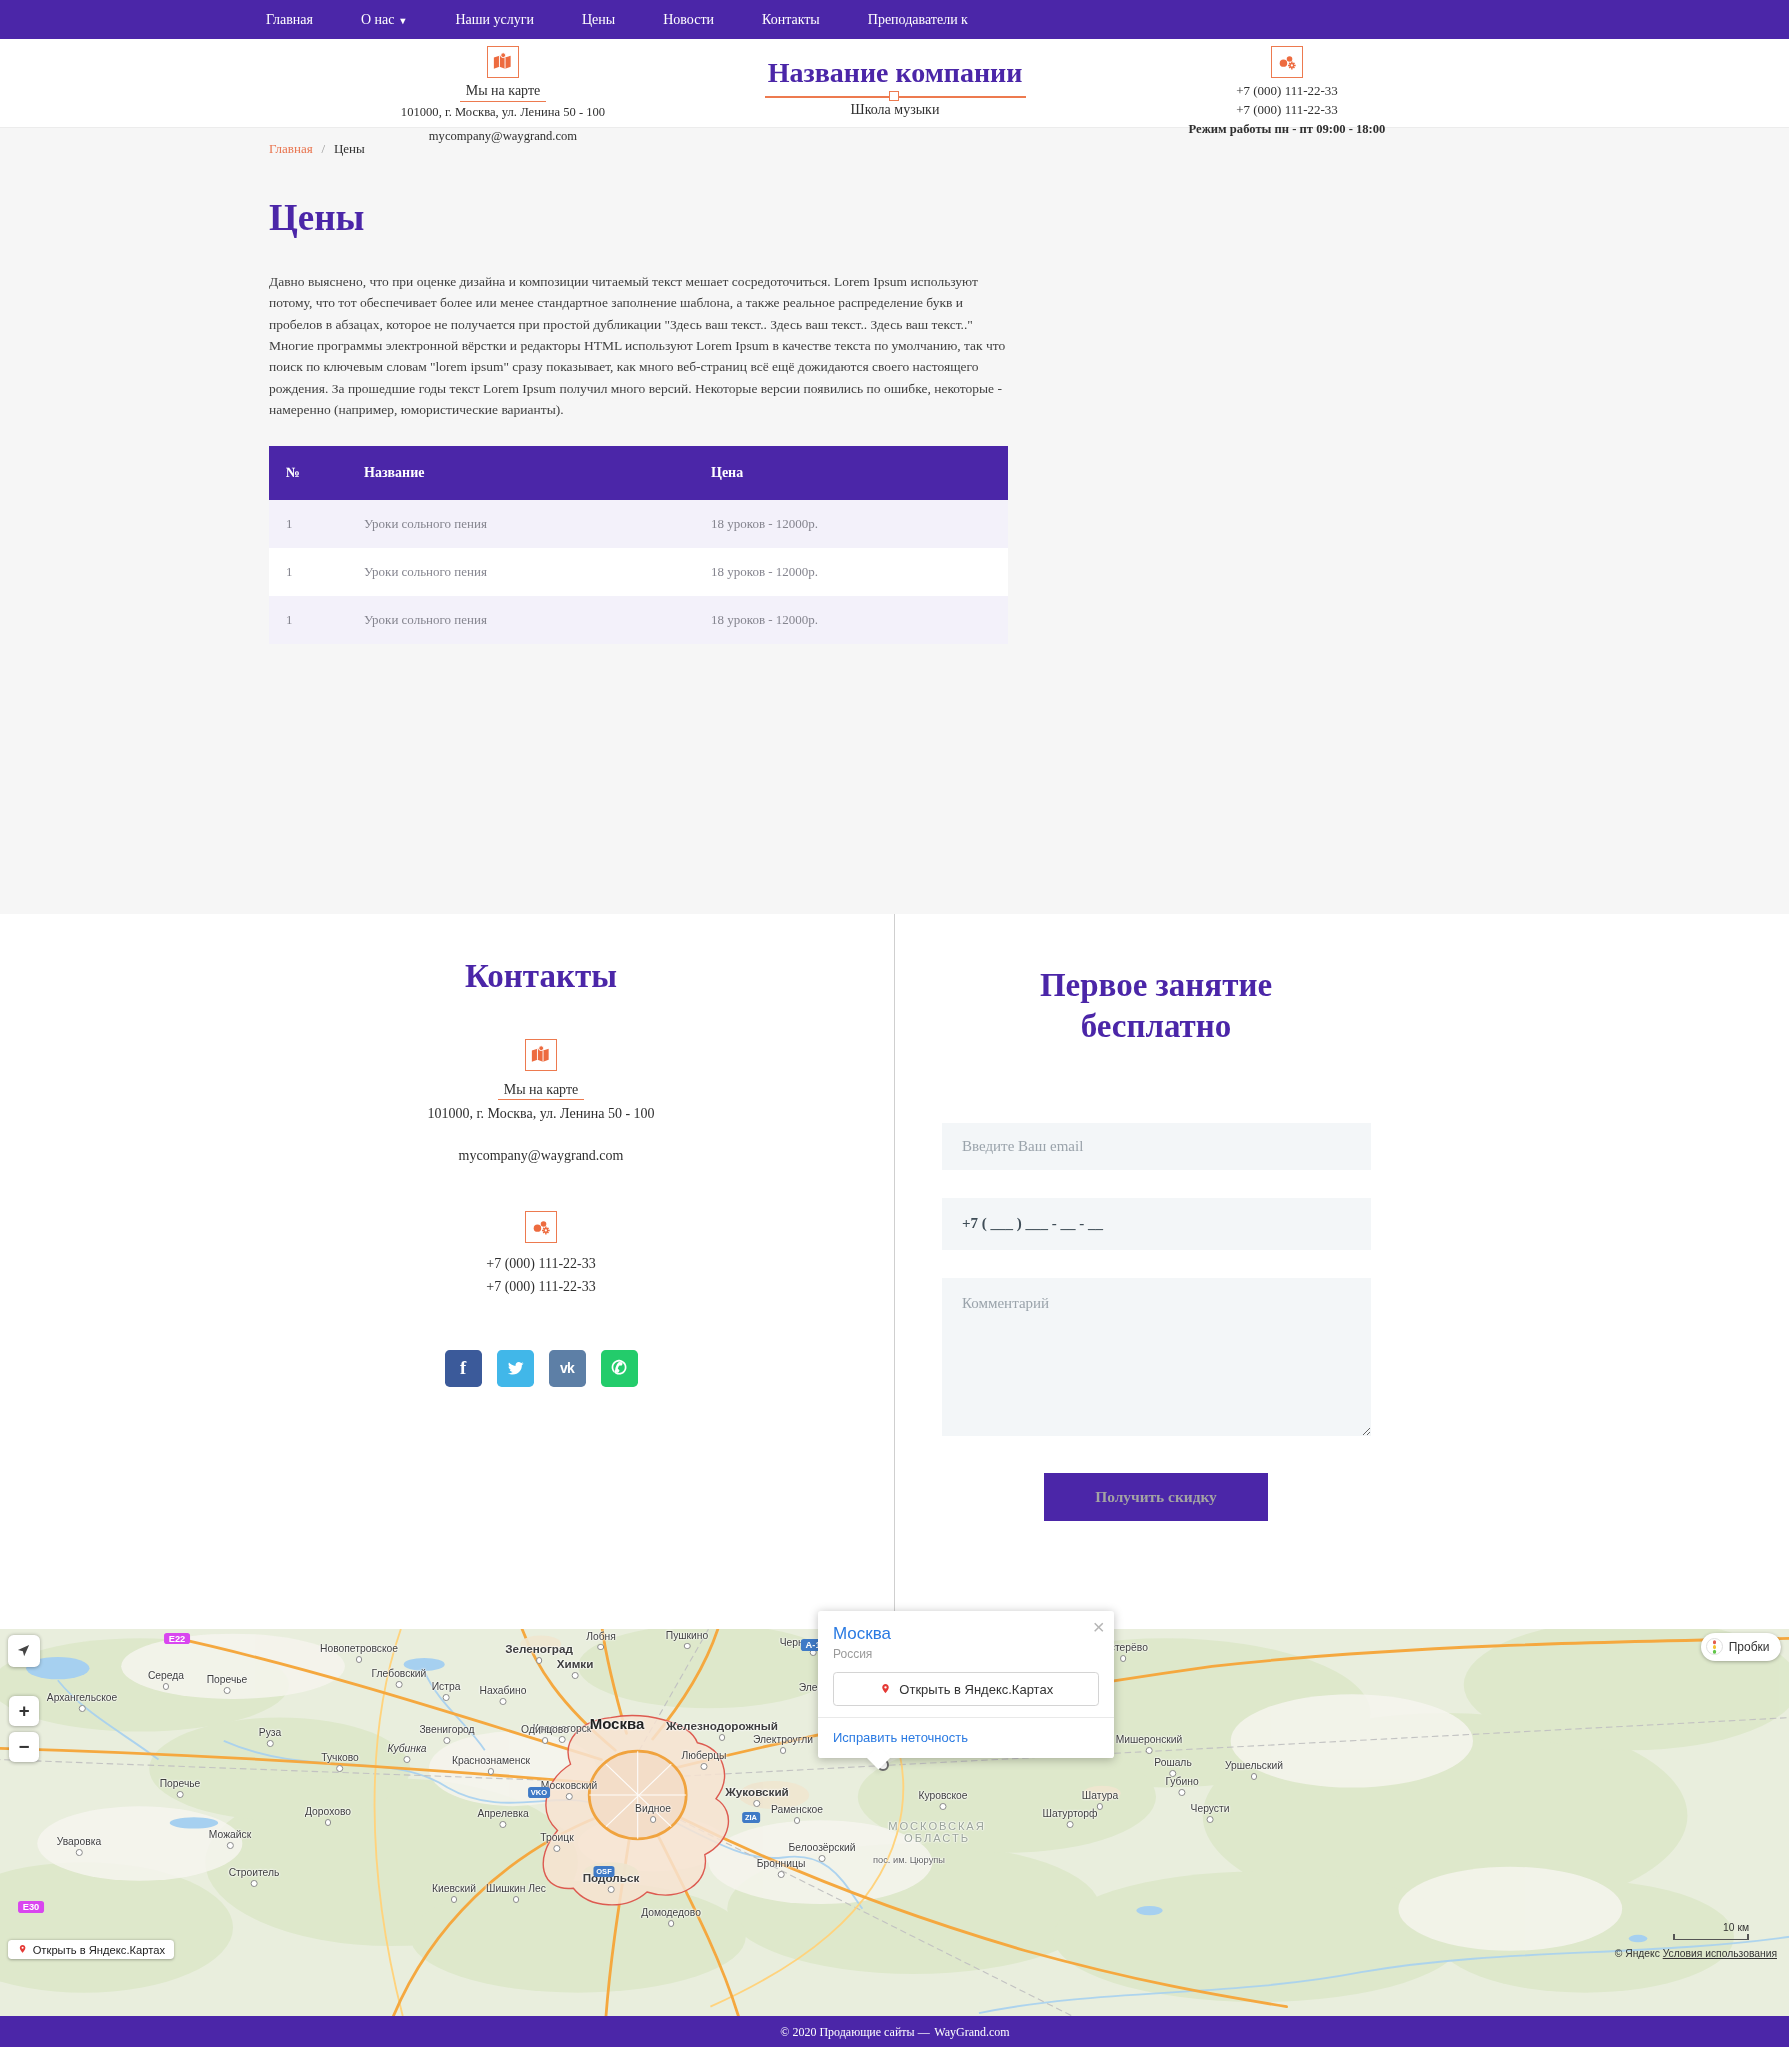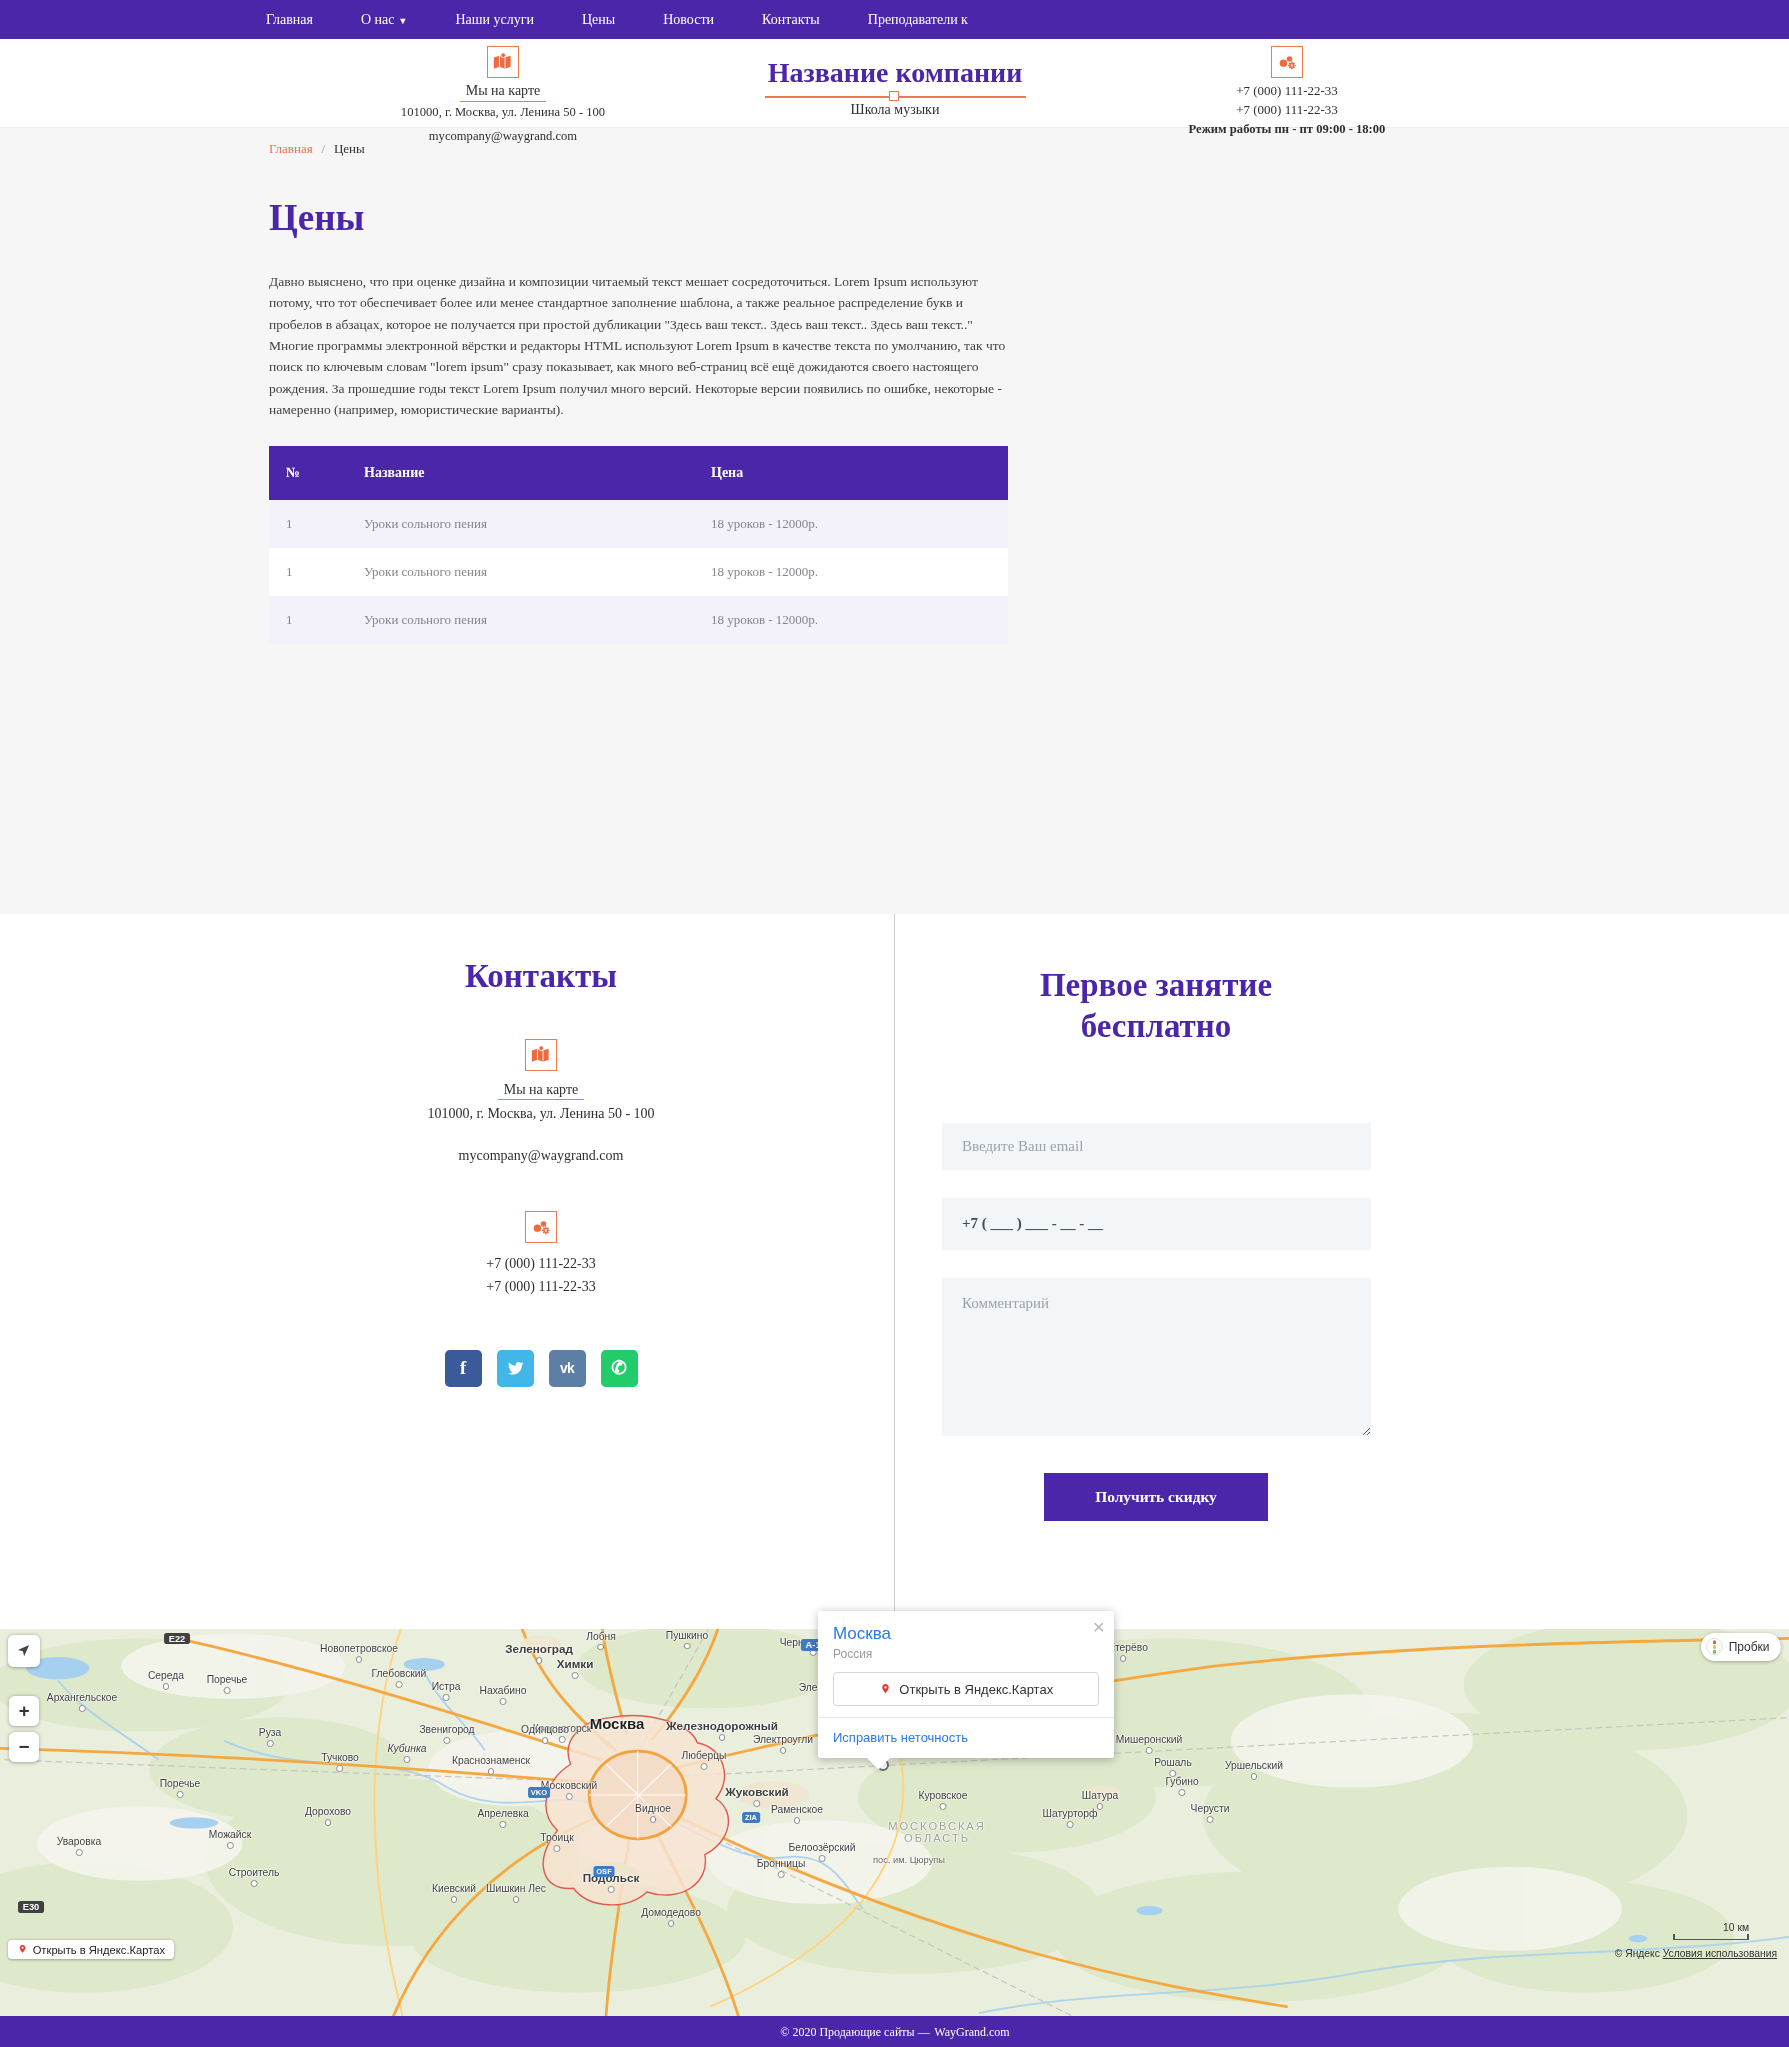--- a/index.html
+++ b/index.html
@@ -62,36 +62,36 @@
   .c-phones { margin-top:9.3px; font-size:14px; color:#2f2f2f; line-height:1.65; }
   .socials { margin-top:51px; display:flex; justify-content:center; gap:15px; }
   .soc-btn { width:37px; height:37px; border-radius:4.7px; display:flex; align-items:center; justify-content:center; cursor:pointer; color:#fff; font-family:"Liberation Sans",sans-serif; font-weight:bold; font-size:17px; }
 
   .lead-form { margin-top:75px; }
   .fld { width:429px; margin:0 auto 28px; display:block; background:#f3f6f8; border:none; outline:none; font-family:"Liberation Serif",serif; font-size:15px; color:#3f4d57; padding:0 20.5px; }
   .fld::placeholder { color:#9aa3ab; }
   .fld-email { height:47px; }
   .fld-phone { height:52px; font-weight:bold; }
   .fld-comment { height:158px; padding-top:17px; resize:vertical; }
-  .submit-btn { margin:37px auto 0; display:block; width:224px; height:48px; background:#4b26a8; color:#ffffff; border:none; font-family:"Liberation Serif",serif; font-size:15.4px; font-weight:bold; cursor:pointer; }
+  .submit-btn { margin:37px auto 0; display:block; width:224px; height:48px; background:#4b26a8; color:#a3a3a3; border:none; font-family:"Liberation Serif",serif; font-size:15.4px; font-weight:bold; cursor:pointer; }
 
   
   .map-wrap { position:relative; height:387px; }
   .map-canvas { position:absolute; inset:0; overflow:hidden; cursor:grab; }
   .map-svg { position:absolute; left:0; top:0; width:1790px; height:387px; }
   .map-labels { position:absolute; inset:0; font-family:"Liberation Sans",sans-serif; }
   .mlabel { position:absolute; transform:translate(-50%,0); font-size:10.3px; color:#3e3e3e; white-space:nowrap;
             text-shadow:0 0 1.9px #fff,0 0 1.9px #fff,0 0 2.8px #fff; }
   .mlabel.town::after { content:""; display:block; width:4.7px; height:4.7px; border:0.9px solid #8a8a8a; background:#fff; border-radius:50%; margin:1.9px auto 0; }
   .mlabel.big { font-size:11.7px; font-weight:bold; }
   .mlabel.big::after { content:""; display:block; width:4.7px; height:4.7px; border:0.9px solid #8a8a8a; background:#fff; border-radius:50%; margin:1.9px auto 0; }
   .mlabel.city { font-size:15px; font-weight:bold; color:#222; }
   .mlabel.small { font-size:9.3px; color:#666; }
   .mlabel.region { font-size:11.2px; color:#9aa39a; letter-spacing:1.9px; white-space:pre-line; text-align:center; }
-  .mlabel.shield { background:#404040; color:#fff; font-size:9.3px; font-weight:bold; padding:0.9px 4.7px; border-radius:2.8px; text-shadow:none; }
+  .mlabel.shield { background:#d946ef; color:#fff; font-size:9.3px; font-weight:bold; padding:0.9px 4.7px; border-radius:2.8px; text-shadow:none; }
   .mlabel.shield.blue { background:#3f7ac6; }
   .mlabel.shield.sm { font-size:7.5px; padding:0.9px 2.8px; }
 
   .map-ctrl { position:absolute; background:#fff; border-radius:5.6px; box-shadow:0 0.9px 3.7px rgba(0,0,0,.3); display:flex; align-items:center; justify-content:center; cursor:pointer; }
   .geo-btn { left:7.5px; top:5.6px; width:32px; height:32px; }
   .zoom-btn { left:9.3px; width:30px; height:30px; font-family:"Liberation Sans",sans-serif; font-size:18.6px; font-weight:bold; color:#333; }
   .zoom-in { top:67px; } .zoom-out { top:103px; }
   .traffic-pill { right:9.3px; top:3.7px; height:28px; border-radius:14px; padding:0 11.2px 0 5.6px; gap:5.6px; font-family:"Liberation Sans",sans-serif; font-size:12px; color:#333; }
   .tl-circle { width:17px; height:17px; border-radius:50%; border:0.9px solid #e0e0e0; display:flex; align-items:center; justify-content:center; }
   .tl-circle i { width:3.7px; height:3.7px; border-radius:50%; background:#f4c230; box-shadow:0 -4.7px 0 #e25b4d,0 4.7px 0 #62c64a; display:block; }

